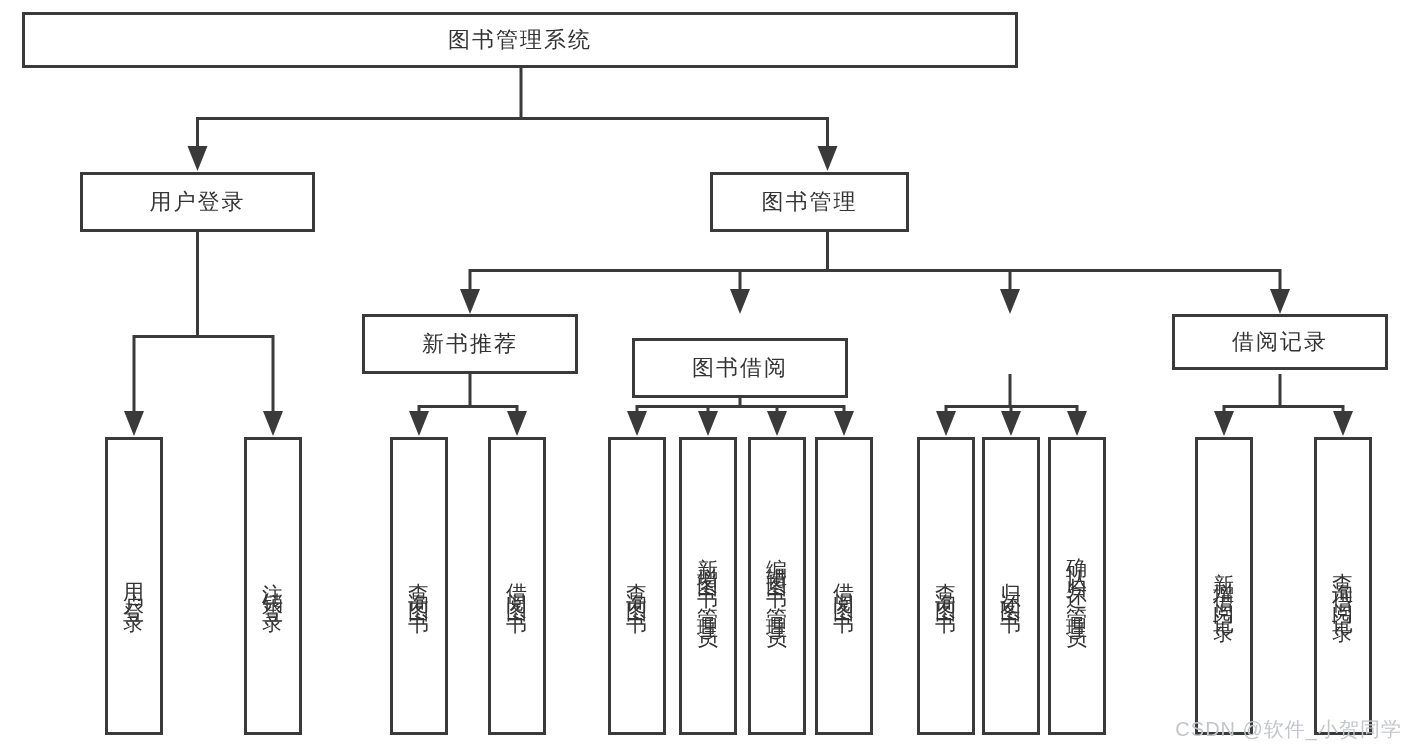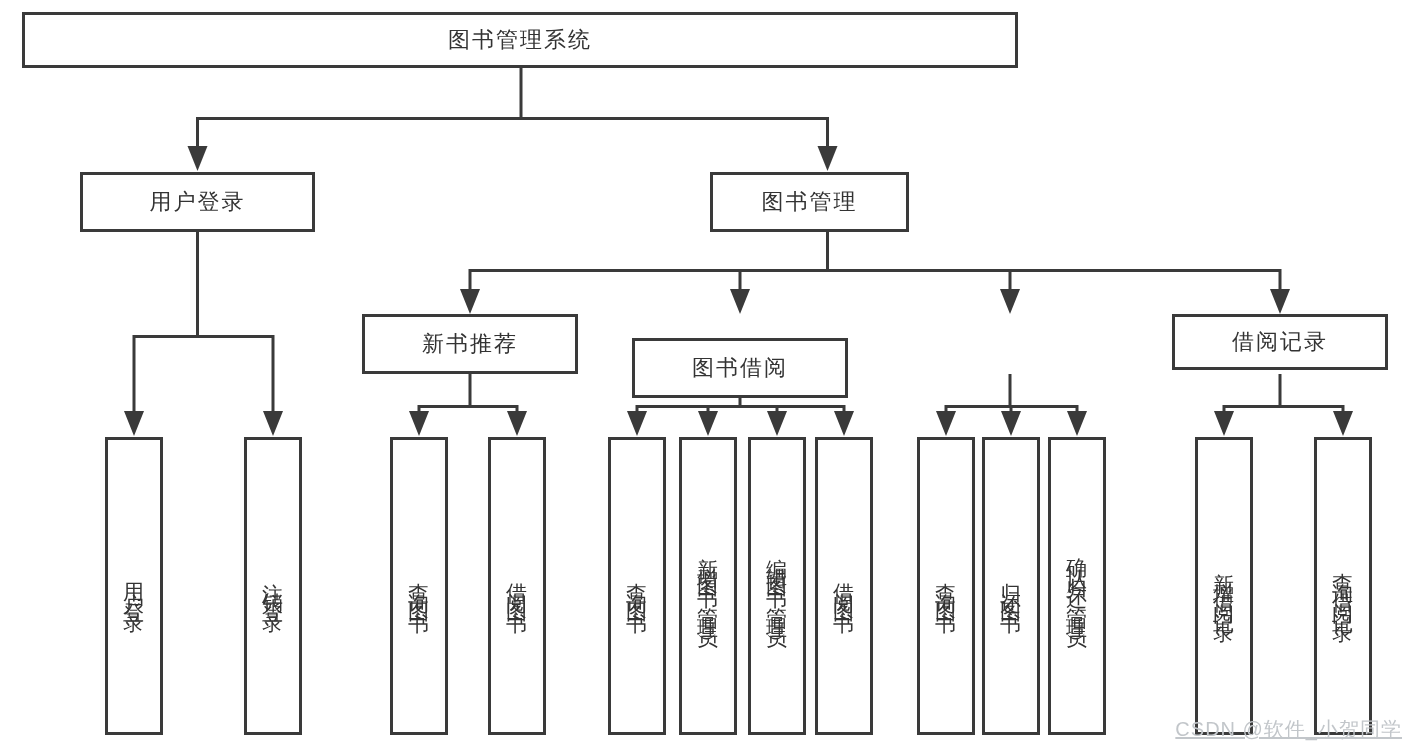--- a/index.html
+++ b/index.html
@@ -151,14 +151,14 @@
     <span class="lbl">确认归还（管理员）</span>
   </div>
 
   <div class="box vbox" style="left: 1195px; top: 437px; width: 58px; height: 298px; border-color: rgb(58, 58, 58); background: rgb(255, 255, 255); color: rgb(51, 51, 51);">
     <span class="lbl">新增借阅记录</span>
   </div>
   <div class="box vbox" style="left: 1314px; top: 437px; width: 58px; height: 298px; border-color: rgb(58, 58, 58); background: rgb(255, 255, 255); color: rgb(51, 51, 51);">
     <span class="lbl">查询借阅记录</span>
   </div>
 
-  <div class="watermark" style="color: rgb(194, 198, 202); text-decoration: underline;">CSDN @软件_小贺同学</div>
+  <div class="watermark" style="color: rgb(194, 198, 202);">CSDN @软件_小贺同学</div>
 </div>
 
 </body></html>

